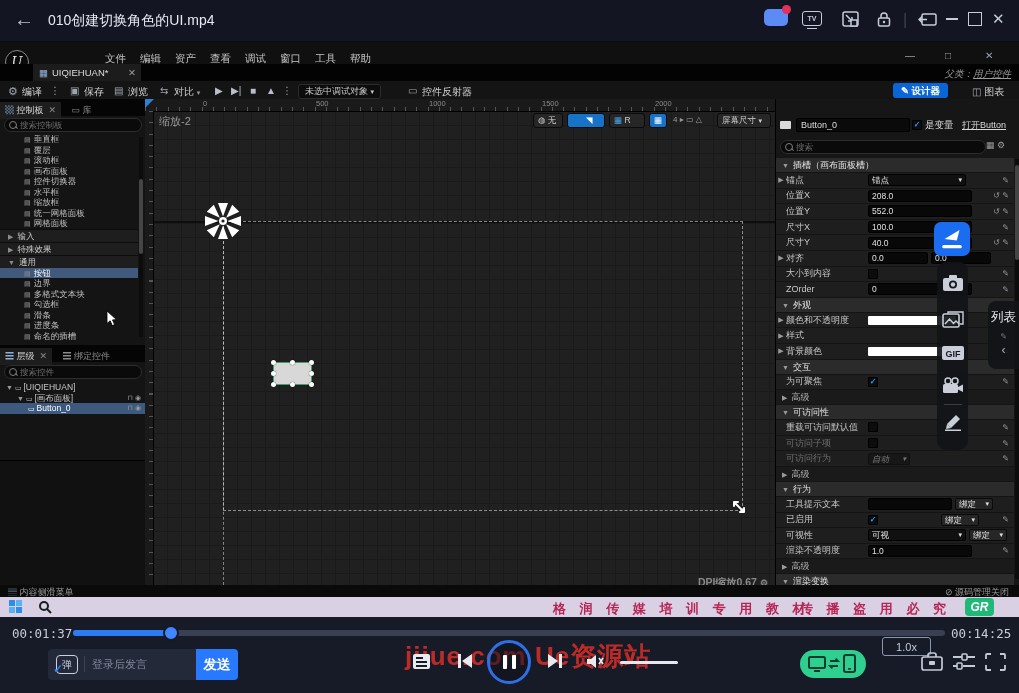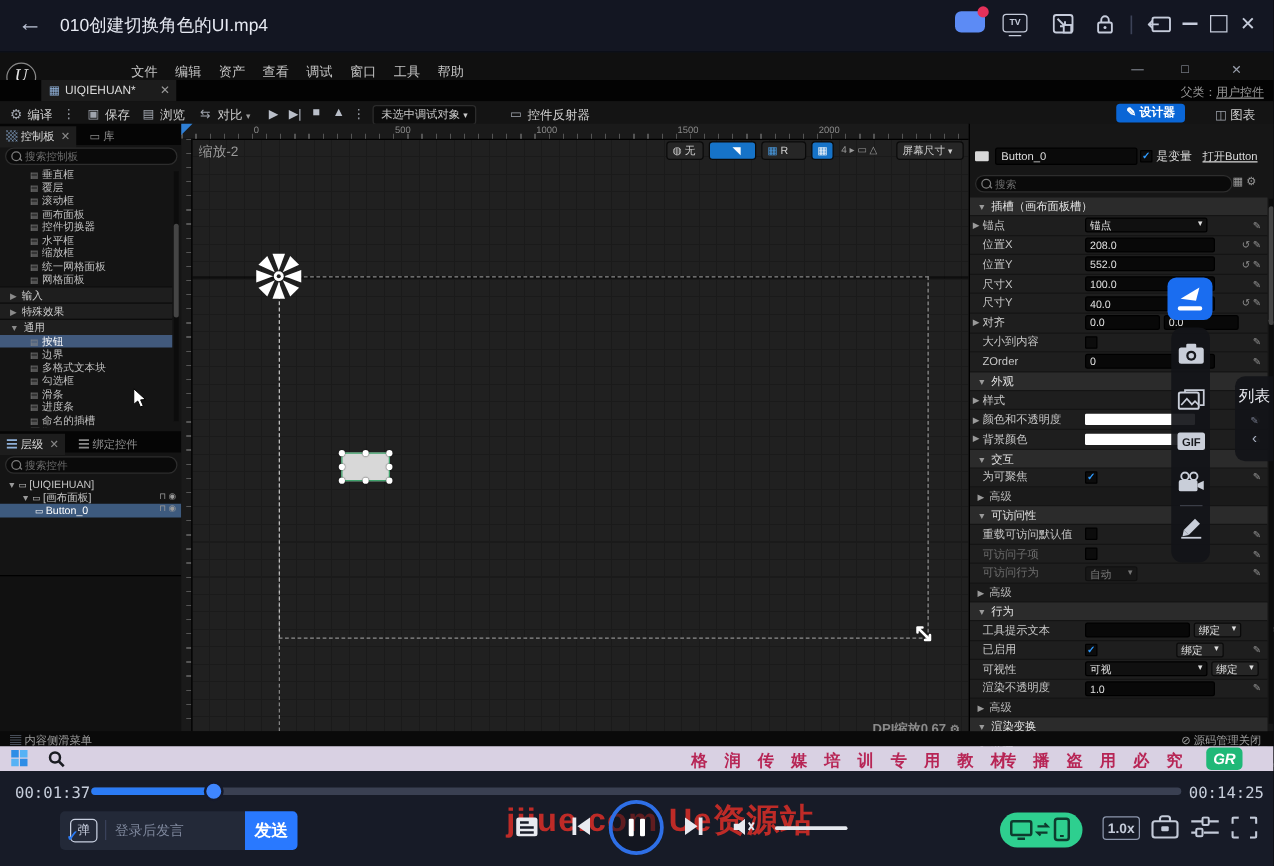--- a/index.html
+++ b/index.html
@@ -17,21 +17,21 @@
 
   
   .video{left:0;top:42px;width:1019px;height:575px;background:#101010;overflow:hidden;}
   .uemenu{left:0;top:6px;width:1019px;height:15px;}
   .uemenu span{display:inline-block;margin-right:14px;font-size:10.5px;color:#c3c3c3;}
   .uelogo{left:5px;top:8px;width:22px;height:22px;border-radius:50%;background:#0b0b0b;border:1px solid #888;
           color:#e8e8e8;font-family:"DejaVu Serif",serif;font-style:italic;font-size:13px;text-align:center;line-height:22px;}
   .uewinbtn{top:9px;color:#9aa0ad;font-size:10px;}
   .uetabrow{left:0;top:22px;width:1019px;height:17px;background:#030303;}
   .uetab{left:33px;top:0;width:108px;height:17px;background:#1c1c1c;color:#dcdcdc;font-size:9.5px;line-height:17px;padding-left:6px;box-sizing:border-box;}
-  .parent{right:8px;top:4px;font-size:9.5px;color:#9a9a9a;position:absolute;}
+  .parent{right:8px;top:4px;font-size:9.5px;color:#9a9a9a;position:absolute;font-style:italic;}
   .uetoolbar{left:0;top:39px;width:1019px;height:20px;background:#141414;border-bottom:1px solid #000;}
   .ttxt{font-size:10px;color:#cfcfcf;}
   .tico{font-size:10px;color:#9fa4ad;}
   .pill{background:#0c0c0c;border:1px solid #2c2c2c;border-radius:3px;color:#c9c9c9;font-size:9px;line-height:13px;padding:0 6px;}
   .designer{background:#0a66d6;border-radius:3px;color:#fff;font-size:9.5px;line-height:15px;padding:0 8px;font-weight:bold;}
 
   
   .panelbg{background:#141414;}
   .ptabs{height:17px;background:#050505;}
   .ptab{background:#1d1d1d;color:#d8d8d8;font-size:9px;line-height:17px;padding:0 5px;display:inline-block;}
@@ -80,21 +80,21 @@
   .drow{height:14.6px;background:#1e1e1e;border-bottom:1px solid #141414;display:flex;align-items:center;font-size:9px;color:#c8c8c8;}
   .drow.muted .rlabel,.drow.muted .dd{opacity:.45;}
   .rcaret{width:10px;text-align:center;color:#9a9a9a;font-size:7px;flex:0 0 10px;}
   .rlabel{flex:0 0 82px;white-space:nowrap;overflow:hidden;}
   .rval{flex:1;display:flex;align-items:center;gap:3px;}
   .inp{background:#080808;border:1px solid #000;border-radius:2px;height:10px;line-height:10px;font-size:8.5px;color:#e0e0e0;padding:0 3px;width:96px;}
   .inp.half{width:52px;}
   .inp.short{width:76px;}
   .dd{background:#101010;border:1px solid #000;border-radius:2px;height:10px;line-height:10px;font-size:8.5px;color:#e0e0e0;padding:0 3px;width:90px;display:flex;justify-content:space-between;}
   .dd.bindd{width:30px;background:#262626;border-color:#0a0a0a;}
-  .dd.smalldd{width:34px;}
+  .dd.smalldd{width:34px;font-style:italic;}
   .cbx{width:8px;height:8px;background:#0c0c0c;border:1px solid #000;border-radius:1px;font-size:8px;line-height:8px;color:#2f9bff;text-align:center;font-weight:bold;}
   .swatch{width:88px;height:9px;background:#fff;border-radius:1px;}
   .ricons{flex:0 0 30px;text-align:right;padding-right:5px;color:#8f8f8f;font-size:8px;white-space:nowrap;}
   .statusbar{left:0;top:543px;width:1019px;height:12px;background:#0a0a0a;font-size:9px;color:#9a9a9a;}
 
   
   .banner{left:0;top:555px;width:1019px;height:20px;background:#d9d1e3;}
   .bantxt{font-size:13px;font-weight:bold;color:#b72555;letter-spacing:5px;top:3px;position:absolute;}
   .grlogo{position:absolute;right:25px;top:1px;width:29px;height:18px;background:#1fb877;border-radius:4px;color:#fff;
           font-weight:bold;font-style:italic;font-size:12px;text-align:center;line-height:18px;}
@@ -118,22 +118,22 @@
   .knob{position:absolute;top:-5px;width:16px;height:16px;border-radius:50%;background:#3f86ff;border:2px solid #15192a;box-sizing:border-box;}
   .dminput{left:48px;top:32px;width:148px;height:31px;background:#232938;border-radius:4px 0 0 4px;}
   .dmph{position:absolute;left:44px;top:8px;font-size:11px;color:#7e879c;}
   .sendbtn{left:196px;top:32px;width:42px;height:31px;background:#2979ff;border-radius:0 4px 4px 0;color:#fff;
            font-size:13.5px;font-weight:bold;text-align:center;line-height:31px;}
   .wmark{left:405px;top:22px;font-size:26px;font-weight:bold;color:#cd2d28;opacity:.92;white-space:nowrap;z-index:1;letter-spacing:1px;}
   .cico{z-index:2;}
   .pausebtn{left:487px;top:23px;width:44px;height:44px;border-radius:50%;border:3px solid #2e6fe6;background:rgba(16,19,28,.55);box-sizing:border-box;z-index:2;}
   .pausebtn i{position:absolute;top:12px;width:4px;height:14px;background:#fff;border-radius:1px;}
   .greentoggle{left:800px;top:33px;width:66px;height:28px;background:#2ecf8f;border-radius:14px;z-index:2;}
-  .speed{left:882px;top:36px;width:30px;height:19px;border:1.5px solid #8d97ad;border-radius:3px;color:#c3cad8;
-         font-size:11px;text-align:center;line-height:19px;box-sizing:border-box;font-weight:bold;}
+  .speed{left:882px;top:20px;width:49px;height:19px;border:1.5px solid #8d97ad;border-radius:3px;color:#c3cad8;
+         font-size:11px;text-align:center;line-height:19px;box-sizing:border-box;}
   svg{display:block;}
 </style>
 </head>
 <body>
 
 <div id="root">
 
   <div class="abs titlebar">
     <div class="abs backarrow">←</div>
     <div class="abs wintitle">010创建切换角色的UI.mp4</div>
@@ -403,31 +403,31 @@
             <span class="rcaret"></span>
             <span class="rlabel">ZOrder</span>
             <div class="rval">
               <div class="inp">0</div>
             </div>
             <span class="ricons">✎</span>
           </div>
           <div class="dsec"><span class="cr">▼</span>外观</div>
           <div class="drow">
             <span class="rcaret">▶</span>
+            <span class="rlabel">颜色和不透明度</span>
+            <div class="rval">
+              <div class="swatch"></div>
+            </div>
+            <span class="ricons">✎</span>
+          </div>
+          <div class="drow">
+            <span class="rcaret">▶</span>
             <span class="rlabel">样式</span>
             <div class="rval"></div>
             <span class="ricons"></span>
-          </div>
-          <div class="drow">
-            <span class="rcaret">▶</span>
-            <span class="rlabel">颜色和不透明度</span>
-            <div class="rval">
-              <div class="swatch"></div>
-            </div>
-            <span class="ricons">✎</span>
           </div>
           <div class="drow">
             <span class="rcaret">▶</span>
             <span class="rlabel">背景颜色</span>
             <div class="rval">
               <div class="swatch"></div>
             </div>
             <span class="ricons">✎</span>
           </div>
           <div class="dsec"><span class="cr">▼</span>交互</div>

